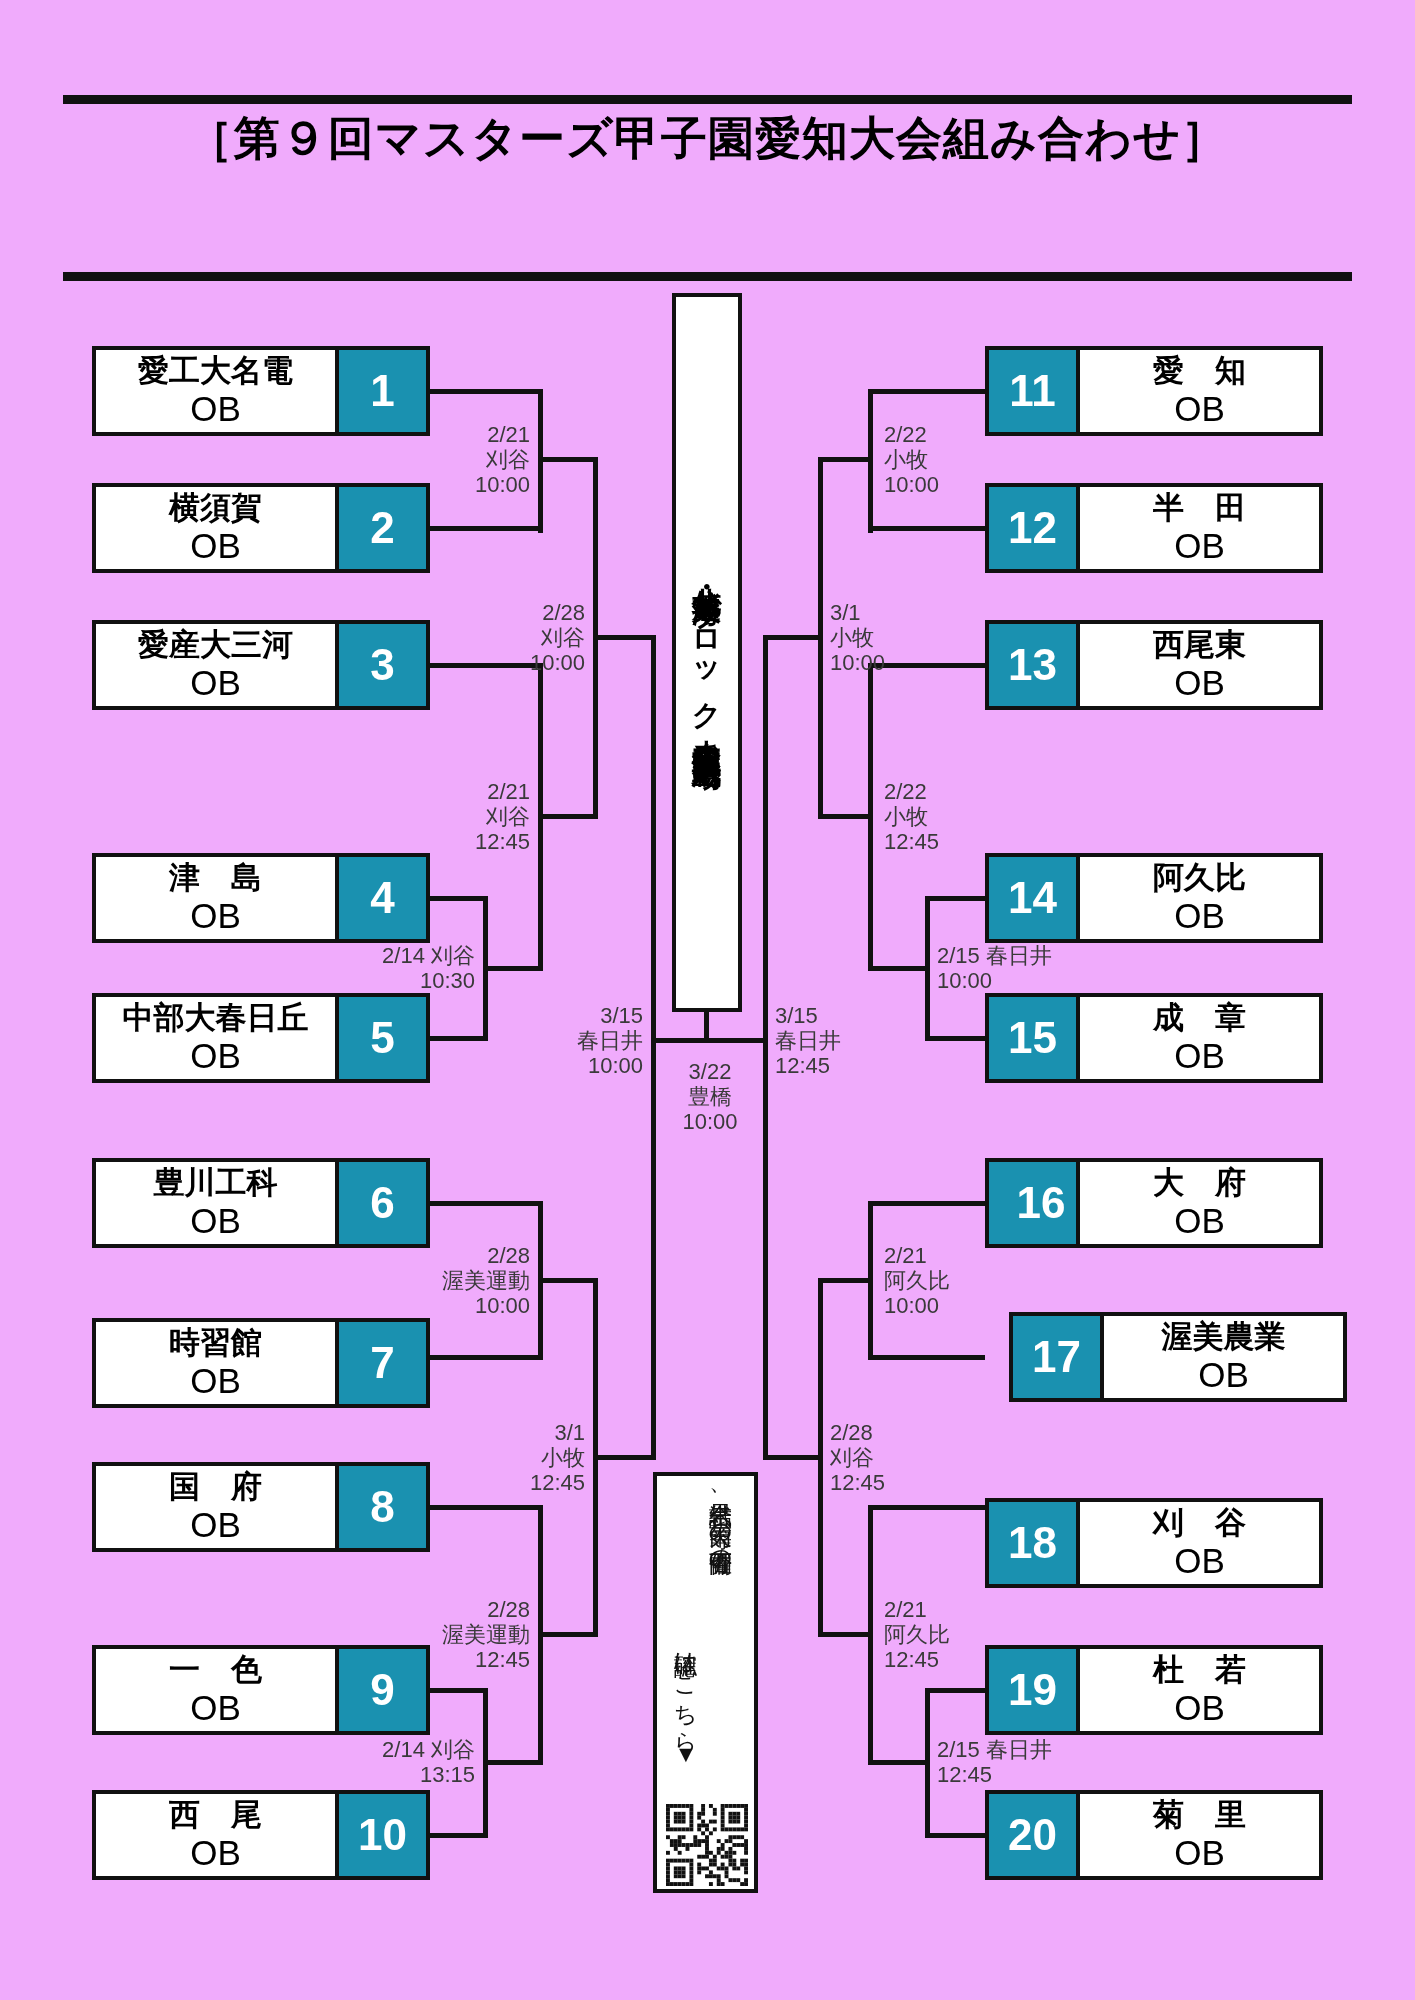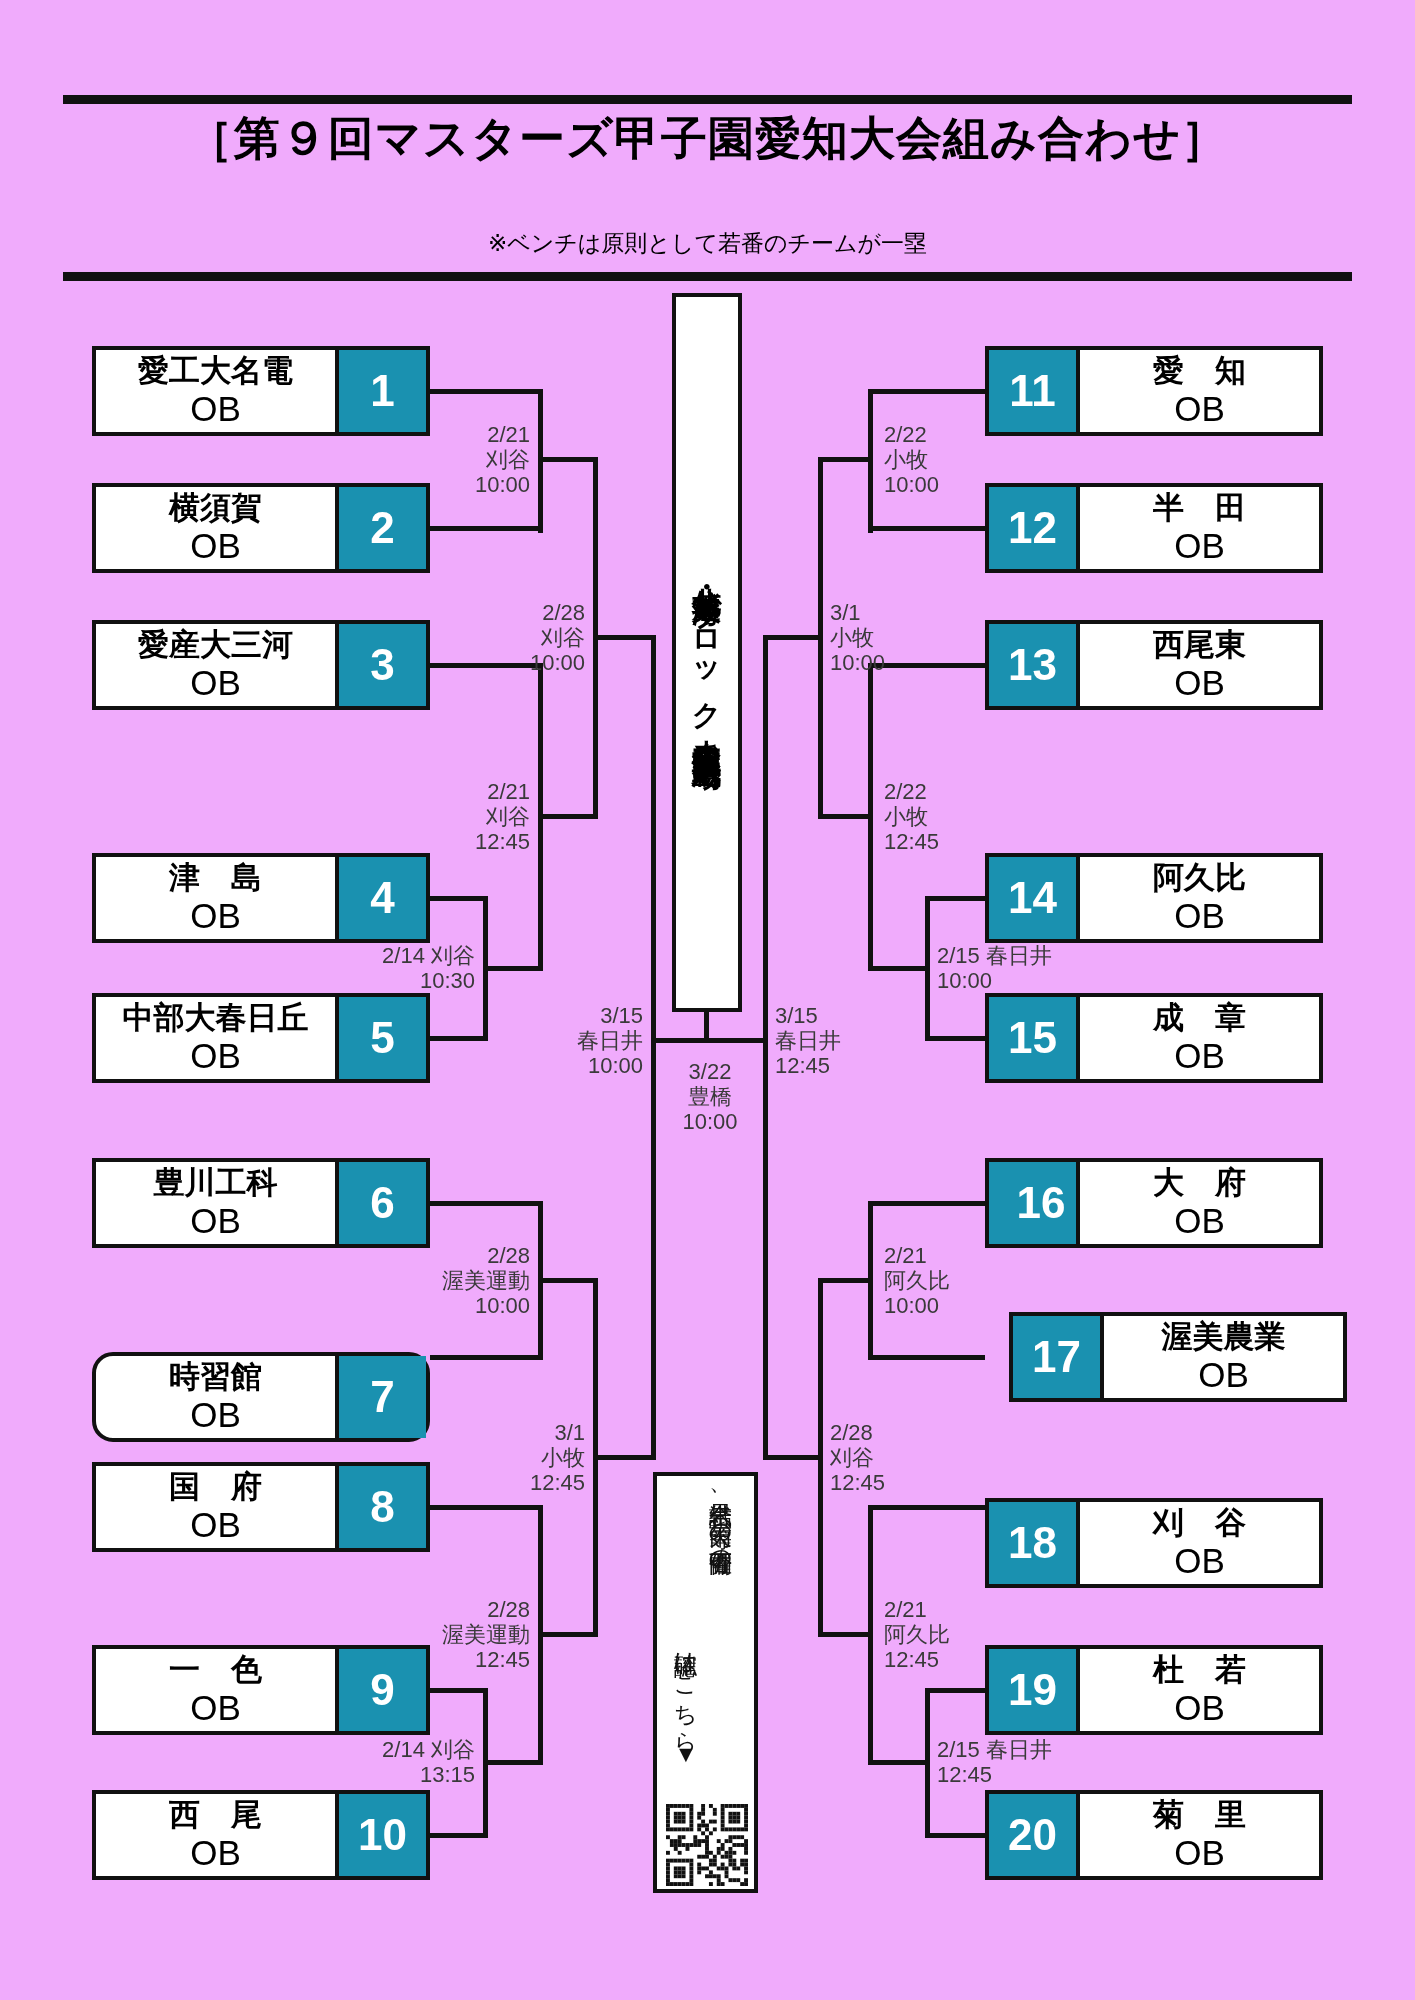--- a/index.html
+++ b/index.html
@@ -66,21 +66,20 @@
 </head>
 <body>
 
 <div class="canvas">
 
   <div class="rule" style="left:63px;top:95px;width:1289px;height:9px"></div>
 
   <div class="page-title">［第９回マスターズ甲子園愛知大会組み合わせ］</div>
 
 
-  <div class="bench-note">※ベンチは原則として若番のチームが一塁</div>
 
   <div class="rule" style="left:63px;top:272px;width:1289px;height:9px"></div>
 
   <div class="center-banner-box">
     <div class="center-banner-text">北信越・東海ブロック大会愛知県代表決定戦出場</div>
   </div>
 
   <div class="qr-note-box"></div>
   <div class="qr-note-col qr-col-1">試合結果、雨天等の開催可否の</div>
   <div class="qr-note-col qr-col-2">確認はこちら▼</div>
@@ -341,21 +340,21 @@
         </div>
         <div class="seed-cell" style="background: rgb(26, 145, 176);">5</div>
       </div>
       <div class="team-box seed-left" style="left: 92px; top: 1158px;">
         <div class="team-name-area">
           <div class="team-name">豊川工科</div>
           <div class="team-suffix">OB</div>
         </div>
         <div class="seed-cell" style="background: rgb(26, 145, 176);">6</div>
       </div>
-      <div class="team-box seed-left" style="left: 92px; top: 1352px; border-radius: 21px;">
+      <div class="team-box seed-left" style="left: 92px; top: 1318px;">
         <div class="team-name-area">
           <div class="team-name">時習館</div>
           <div class="team-suffix">OB</div>
         </div>
         <div class="seed-cell" style="background: rgb(26, 145, 176);">7</div>
       </div>
       <div class="team-box seed-left" style="left: 92px; top: 1462px;">
         <div class="team-name-area">
           <div class="team-name">国　府</div>
           <div class="team-suffix">OB</div>

